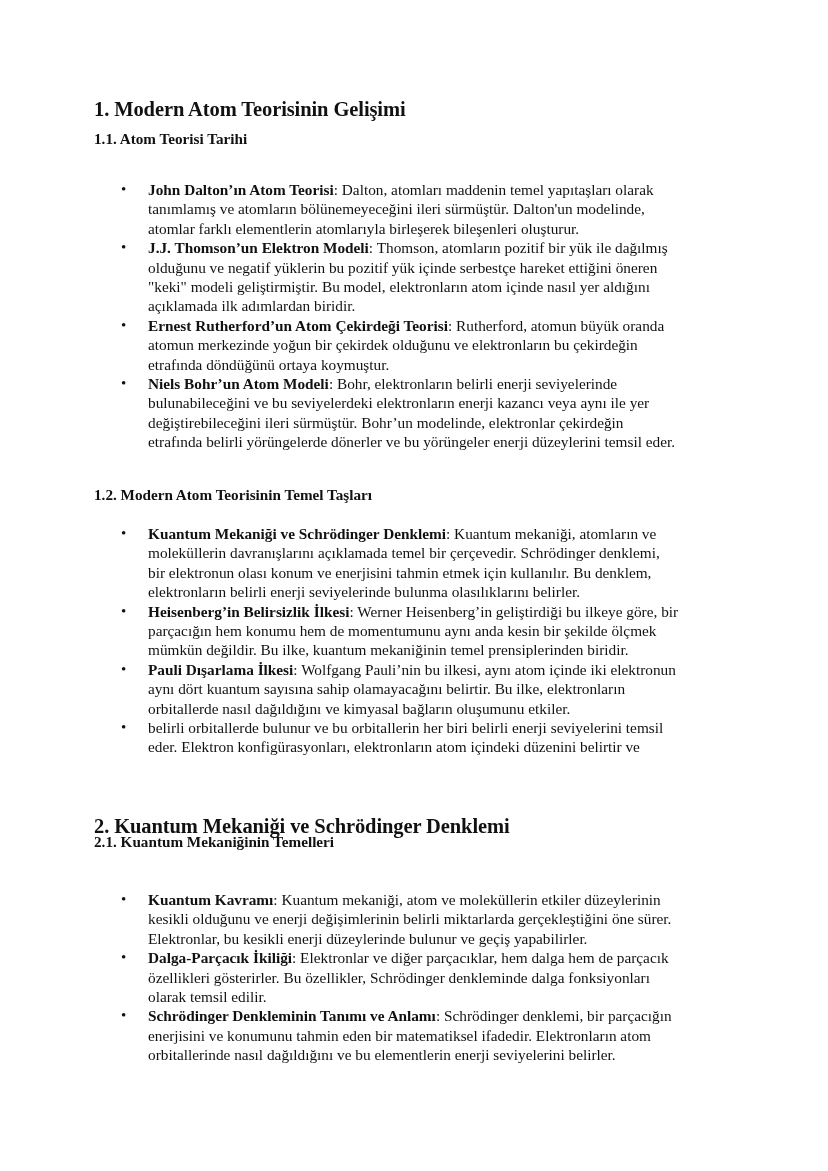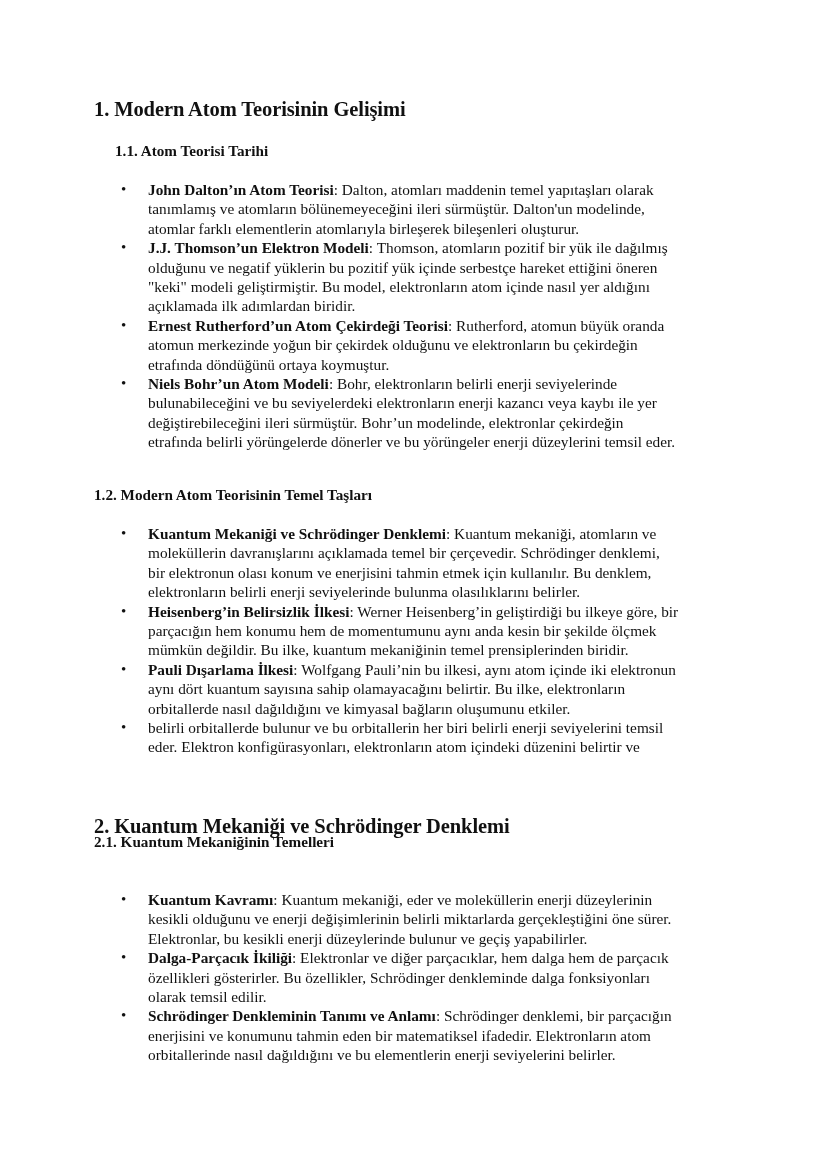--- a/index.html
+++ b/index.html
@@ -26,21 +26,21 @@
       white-space: nowrap;
     }
     .term { font-weight: bold; }
   </style>
 </head>
 <body>
 
 <div class="page">
 
   <div class="h1" style="top:98px;">1. Modern Atom Teorisinin Gelişimi</div>
-  <div class="h2" style="top:142px;margin-left:21px;">1.1. Atom Teorisi Tarihi</div>
+  <div class="h2" style="top:130px;">1.1. Atom Teorisi Tarihi</div>
 
   <div class="list" style="top:180px;">
     <div class="item">
       <span class="bullet">•</span>
       <span class="line"><span class="term">John Dalton’ın Atom Teorisi</span><span>: Dalton, atomları maddenin temel yapıtaşları olarak</span></span>
       <span class="line">tanımlamış ve atomların bölünemeyeceğini ileri sürmüştür. Dalton'un modelinde,</span>
       <span class="line">atomlar farklı elementlerin atomlarıyla birleşerek bileşenleri oluşturur.</span>
     </div>
     <div class="item">
       <span class="bullet">•</span>
@@ -51,21 +51,21 @@
     </div>
     <div class="item">
       <span class="bullet">•</span>
       <span class="line"><span class="term">Ernest Rutherford’un Atom Çekirdeği Teorisi</span><span>: Rutherford, atomun büyük oranda</span></span>
       <span class="line">atomun merkezinde yoğun bir çekirdek olduğunu ve elektronların bu çekirdeğin</span>
       <span class="line">etrafında döndüğünü ortaya koymuştur.</span>
     </div>
     <div class="item">
       <span class="bullet">•</span>
       <span class="line"><span class="term">Niels Bohr’un Atom Modeli</span><span>: Bohr, elektronların belirli enerji seviyelerinde</span></span>
-      <span class="line">bulunabileceğini ve bu seviyelerdeki elektronların enerji kazancı veya kaybı ile yer</span>
+      <span class="line">bulunabileceğini ve bu seviyelerdeki elektronların enerji kazancı veya aynı ile yer</span>
       <span class="line">değiştirebileceğini ileri sürmüştür. Bohr’un modelinde, elektronlar çekirdeğin</span>
       <span class="line">etrafında belirli yörüngelerde dönerler ve bu yörüngeler enerji düzeylerini temsil eder.</span>
     </div>
   </div>
 
   <div class="h2" style="top:486px;">1.2. Modern Atom Teorisinin Temel Taşları</div>
 
   <div class="list" style="top:524px;">
     <div class="item">
       <span class="bullet">•</span>
@@ -92,21 +92,21 @@
       <span class="line">eder. Elektron konfigürasyonları, elektronların atom içindeki düzenini belirtir ve</span>
     </div>
   </div>
 
   <div class="h1" style="top:815px;">2. Kuantum Mekaniği ve Schrödinger Denklemi</div>
   <div class="h2" style="top:833px;">2.1. Kuantum Mekaniğinin Temelleri</div>
 
   <div class="list" style="top:890px;">
     <div class="item">
       <span class="bullet">•</span>
-      <span class="line"><span class="term">Kuantum Kavramı</span><span>: Kuantum mekaniği, eder ve moleküllerin enerji düzeylerinin</span></span>
+      <span class="line"><span class="term">Kuantum Kavramı</span><span>: Kuantum mekaniği, atom ve moleküllerin etkiler düzeylerinin</span></span>
       <span class="line">kesikli olduğunu ve enerji değişimlerinin belirli miktarlarda gerçekleştiğini öne sürer.</span>
       <span class="line">Elektronlar, bu kesikli enerji düzeylerinde bulunur ve geçiş yapabilirler.</span>
     </div>
     <div class="item">
       <span class="bullet">•</span>
       <span class="line"><span class="term">Dalga-Parçacık İkiliği</span><span>: Elektronlar ve diğer parçacıklar, hem dalga hem de parçacık</span></span>
       <span class="line">özellikleri gösterirler. Bu özellikler, Schrödinger denkleminde dalga fonksiyonları</span>
       <span class="line">olarak temsil edilir.</span>
     </div>
     <div class="item">

